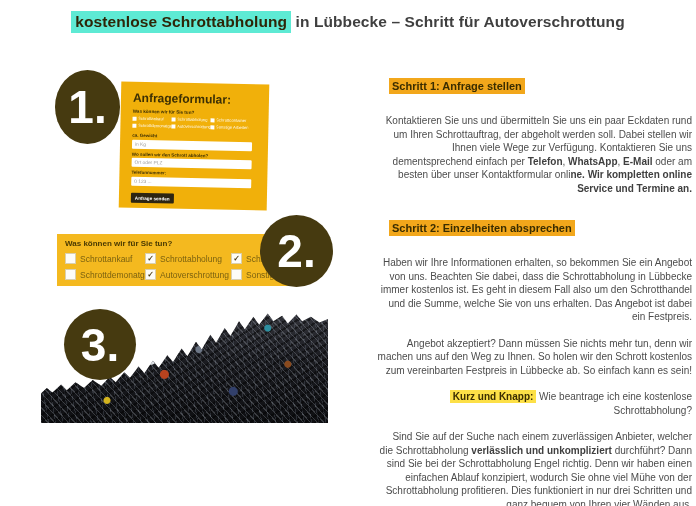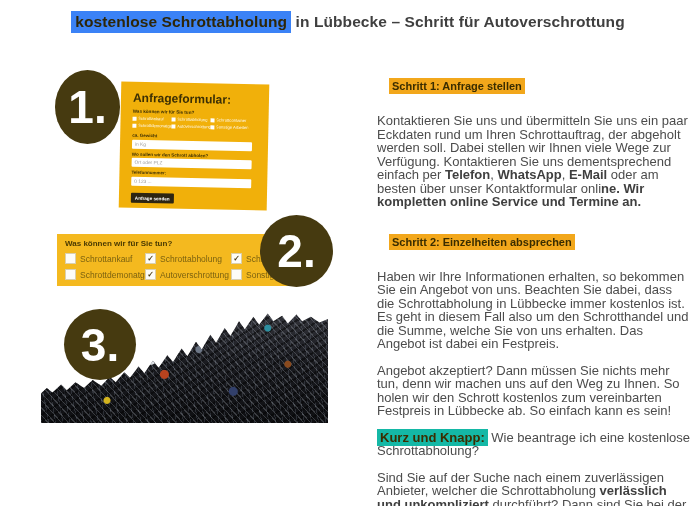--- a/index.html
+++ b/index.html
@@ -3,21 +3,21 @@
 <meta charset="utf-8">
 <style>
   html,body { margin:0; padding:0; background:#ffffff; }
   .page {
     position:relative; width:696px; height:506px; background:#ffffff;
     font-family:"Liberation Sans", sans-serif; overflow:hidden;
   }
   
   .title { position:absolute; top:13px; left:0; right:0; text-align:center;
            font-size:15.5px; font-weight:bold; color:#3f3f3f; margin:0; letter-spacing:0.1px; }
-  .title .hl { background:#3b82f6; color:#2e2608; padding:2px 4px 3px 4px; }
+  .title .hl { background:#5eead4; color:#2e2608; padding:2px 4px 3px 4px; }
 
   
   .circle { position:absolute; border-radius:50%; background:#463A10; color:#ffffff;
             font-weight:bold; display:flex; align-items:center; justify-content:center;
             line-height:1; z-index:3; }
   .c1 { left:55px; top:70px;  width:65px; height:74px; font-size:46px; }
   .c2 { left:260px; top:215px; width:73px; height:72px; font-size:46px; }
   .c3 { left:64px; top:309px; width:72px; height:71px; font-size:46px; }
 
   
@@ -70,23 +70,23 @@
       39% 45%, 41% 51%, 44% 40%, 46% 46%, 49% 34%, 51% 41%, 54% 28%, 56% 35%,
       59% 22%, 61% 29%, 64% 16%, 66% 23%, 69% 10%, 71% 17%, 74% 6%, 76% 13%,
       79% 3%, 81% 10%, 84% 5%, 86% 12%, 89% 4%, 91% 10%, 94% 6%, 97% 11%,
       100% 8%, 100% 100%, 0% 100%);
   }
 
   
   .article { position:absolute; left:377px; top:66px; width:315px; color:#4c4c4c; }
   .head { display:inline-block; background:#F2A71B; color:#3a2d00; font-size:11px;
           font-weight:bold; margin:12px; padding:2px 3px; line-height:1.1; }
-  .article p { font-size:13px; line-height:13.5px; margin:8px 0 13px 0; }
+  .article p { font-size:10px; line-height:13.5px; margin:8px 0 13px 0;text-align:right; }
   .article .b { font-weight:bold; color:#3f3f3f; }
-  .article .hl { background:#14b8a6; color:#3a2d00; padding:1px 3px; }
+  .article .hl { background:#fde047; color:#3a2d00; padding:1px 3px; }
 </style>
 </head>
 <body>
 
 <div class="page">
 
   <h1 class="title"><span class="hl">kostenlose Schrottabholung</span><span> in Lübbecke – Schritt für Autoverschrottung</span></h1>
 
   <div class="circle c1">1.</div>
   <div class="form1">

